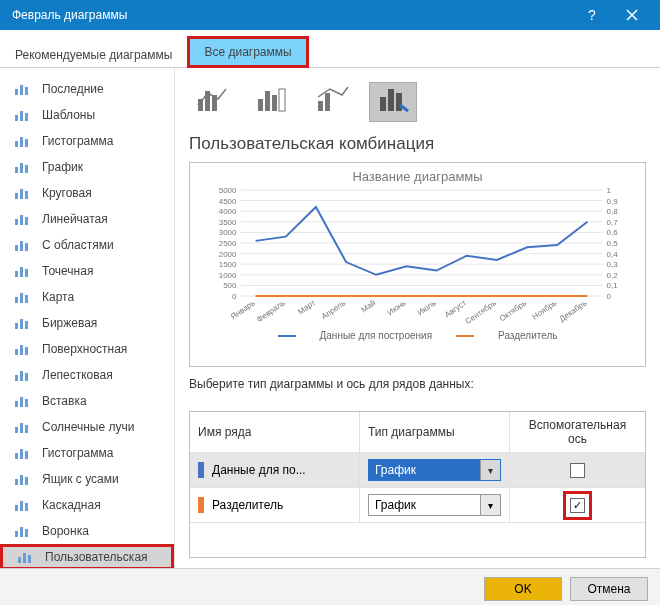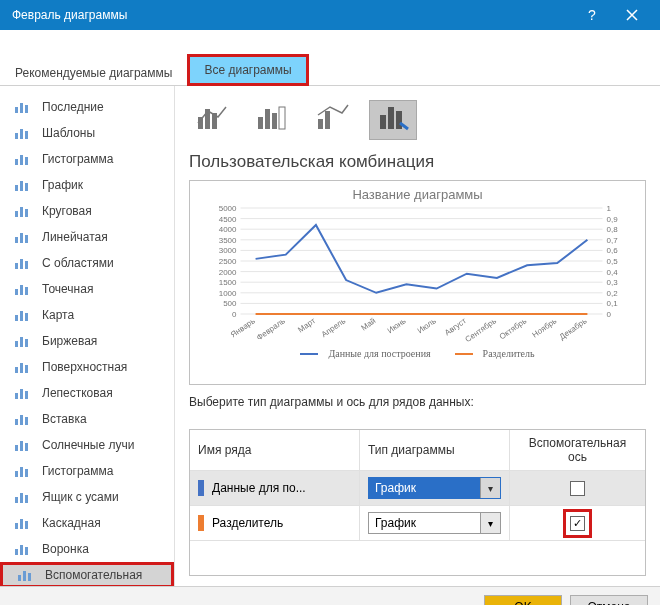--- a/index.html
+++ b/index.html
@@ -23,21 +23,21 @@
   .titlebar .title { flex: 1; font-size: 12px; }
   .titlebar .tbtn {
     width: 40px; height: 30px;
     display: flex; align-items: center; justify-content: center;
     color: #fff; font-size: 14px;
   }
   .tabs {
     display: flex;
     border-bottom: 1px solid #d0d0d0;
     background: #fff;
-    padding-top: 24px;
+    padding-top: 6px;
     align-items: flex-end;
   }
   .tab {
     padding: 6px 14px;
     font-size: 12px;
     border: 1px solid transparent;
     border-bottom: none;
     margin-bottom: -1px;
     cursor: pointer;
     color: #444;
@@ -107,21 +107,21 @@
     text-align: center;
     font-size: 13px;
     color: #7a7a7a;
     margin-bottom: 2px;
   }
   .chart-svg { width: 100%; height: 140px; display: block; }
   .legend {
     display: flex; justify-content: center; gap: 24px;
     font-size: 10px; color: #666; margin-top: 4px;
   }
-  .legend-item { display: flex; align-items: center; gap: 10px; font-family: Liberation Serif, serif; }
+  .legend-item { display: flex; align-items: center; gap: 24px; }
   .legend-swatch { width: 18px; height: 2px; display: inline-block; }
   .instr {
     font-size: 12px; color: #333; margin: 10px 0 20px 0;
   }
   .grid {
     border: 1px solid #c0c0c0;
     flex: 1;
     display: flex; flex-direction: column;
     min-height: 120px;
   }
@@ -392,21 +392,21 @@
     <span>Воронка</span>
       </div>
       <div class="side-item selected hl-red">
         <span class="side-icon">
     <svg width="18" height="14" viewBox="0 0 18 14">
       <rect x="1" y="7" width="3" height="6" fill="#6a9cd4"></rect>
       <rect x="6" y="3" width="3" height="10" fill="#6a9cd4"></rect>
       <rect x="11" y="5" width="3" height="8" fill="#6a9cd4"></rect>
     </svg>
         </span>
-    <span>Вспомогательная</span>
+    <span>Пользовательская</span>
       </div>
     </div>
 
   <div class="main">
     <div class="thumbs" id="thumbs">
         <div class="thumb">
           <span><svg width="34" height="28">
               <rect x="2" y="14" width="5" height="12" fill="#777"></rect>
               <rect x="9" y="6" width="5" height="20" fill="#777"></rect>
               <rect x="16" y="10" width="5" height="16" fill="#777"></rect>

